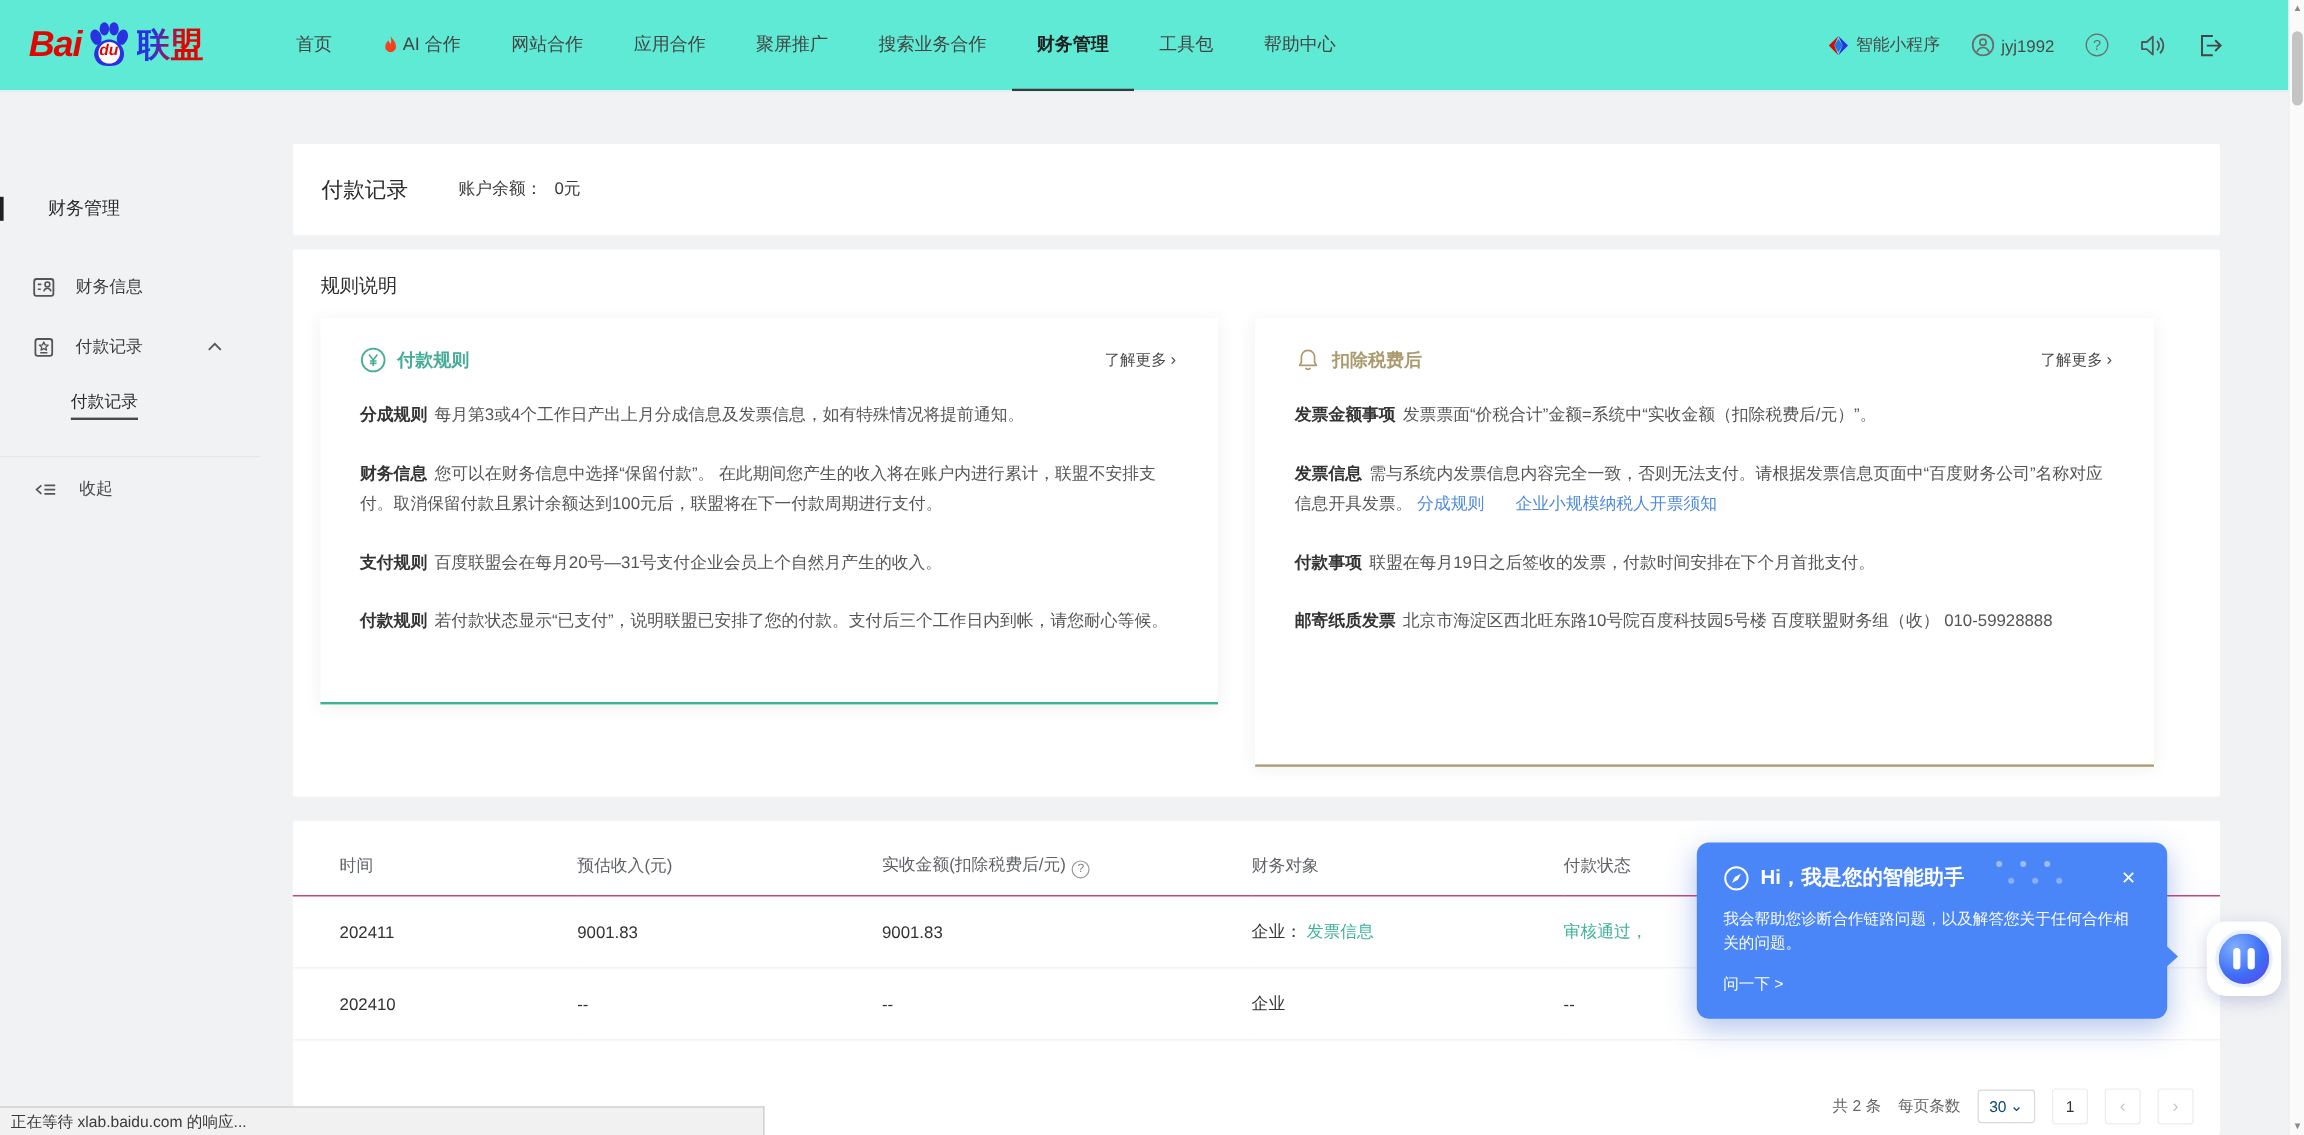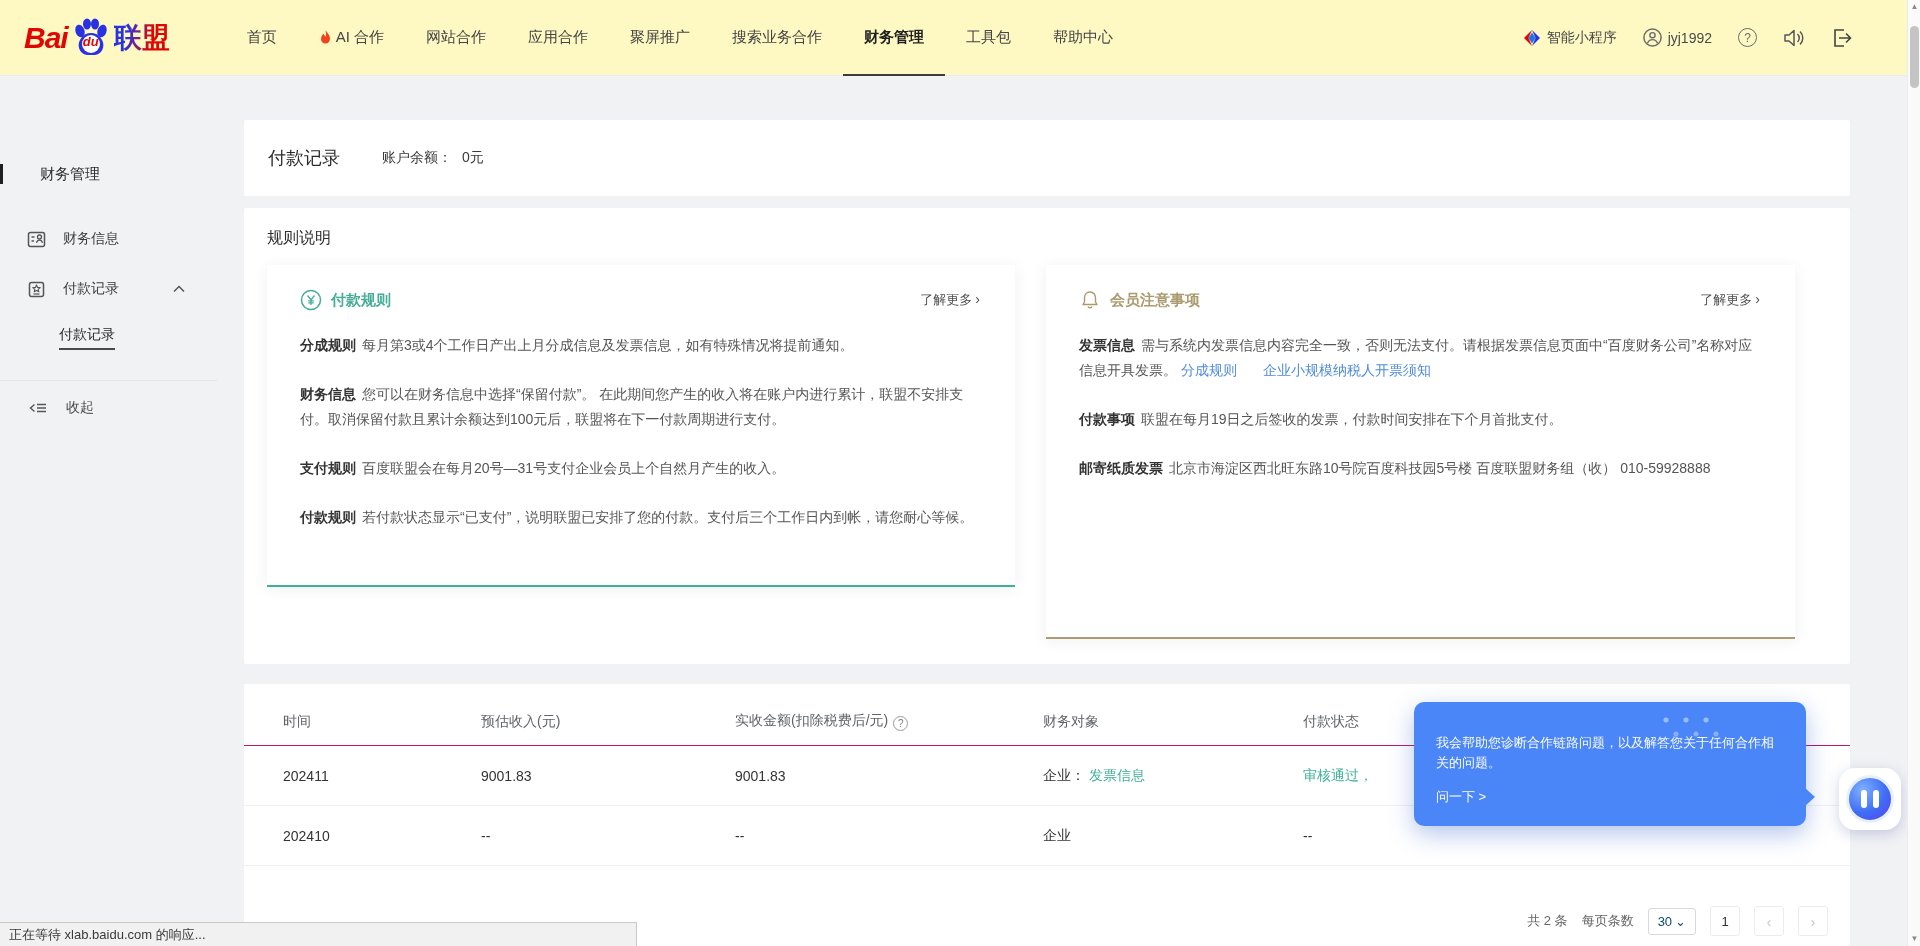--- a/index.html
+++ b/index.html
@@ -1,20 +1,20 @@
 <!DOCTYPE html>
 <html><head>
 <meta charset="utf-8">
 <style>
   * { margin:0; padding:0; box-sizing:border-box; }
   html,body { width:1920px; height:946px; overflow:hidden;
     font-family:"Liberation Sans","DejaVu Sans",sans-serif; background:#f1f2f4; color:#333; }
 
   
-  .navbar { position:relative; height:76px; background:#fef9c3; border-bottom:1px solid #e9ebee;
+  .navbar { position:relative; height:76px; background:#5eead4; border-bottom:1px solid #e9ebee;
     display:flex; align-items:center; padding:0 40px 0 24px; z-index:5; }
   .logo { display:flex; align-items:center; margin-right:56px; cursor:pointer; }
   .logo-bai { font-size:30px; font-weight:bold; color:#e10602; font-style:italic; letter-spacing:-1px; }
   .paw { position:relative; width:42px; height:42px; margin:0 2px; }
   .paw-du { position:absolute; left:50%; top:58%; transform:translate(-50%,-50%);
     font-size:13px; font-weight:bold; color:#e10602; font-style:italic; }
   .logo-union { font-size:28px; font-weight:bold;
     background:linear-gradient(100deg,#2932e1 25%,#e10602 65%);
     -webkit-background-clip:text; background-clip:text; color:transparent; }
   .nav-items { display:flex; height:76px; }
@@ -295,25 +295,26 @@
           <p class="rule-item"><span class="rl">支付规则</span><span>百度联盟会在每月20号—31号支付企业会员上个自然月产生的收入。</span></p>
           <p class="rule-item"><span class="rl">付款规则</span><span>若付款状态显示“已支付”，说明联盟已安排了您的付款。支付后三个工作日内到帐，请您耐心等候。</span></p>
         </div>
 
         <div class="rule-box gold">
           <div class="rule-head">
             <svg width="22" height="22" viewBox="0 0 22 22">
               <path d="M11 3 C7.5 3 5.5 5.8 5.5 9 L5.5 13 L4 15.5 L18 15.5 L16.5 13 L16.5 9 C16.5 5.8 14.5 3 11 3 Z" fill="none" stroke="#ab9a6e" stroke-width="1.4" stroke-linejoin="round"></path>
               <path d="M9 17.5 A2.2 2.2 0 0 0 13 17.5" fill="none" stroke="#ab9a6e" stroke-width="1.4"></path>
             </svg>
-            <span class="rtitle">会员注意事项</span>
+            <span class="rtitle">扣除税费后</span>
             <span class="more">
               <span>了解更多</span><span class="arr">›</span>
             </span>
           </div>
+          <p class="rule-item"><span class="rl">发票金额事项</span><span>发票票面“价税合计”金额=系统中“实收金额（扣除税费后/元）”。</span></p>
           <p class="rule-item">
             <span class="rl">发票信息</span><span>需与系统内发票信息内容完全一致，否则无法支付。请根据发票信息页面中“百度财务公司”名称对应信息开具发票。</span>
             <a>分成规则</a><a>企业小规模纳税人开票须知</a>
           </p>
           <p class="rule-item"><span class="rl">付款事项</span><span>联盟在每月19日之后签收的发票，付款时间安排在下个月首批支付。</span></p>
           <p class="rule-item"><span class="rl">邮寄纸质发票</span><span>北京市海淀区西北旺东路10号院百度科技园5号楼 百度联盟财务组（收） 010-59928888</span></p>
         </div>
       </div>
     </section>
 
@@ -368,20 +369,28 @@
           </span>
         <span class="pg-box nav">
             <span>›</span>
           </span>
       </div>
     </section>
   </main>
 </div>
 
 <div class="assistant">
+  <div class="as-head">
+    <svg width="22" height="22" viewBox="0 0 22 22">
+      <circle cx="11" cy="11" r="9.3" fill="none" stroke="#fff" stroke-width="1.6"></circle>
+      <path d="M14.8 7.2 L12.2 12.2 L7.2 14.8 L9.8 9.8 Z" fill="#fff"></path>
+    </svg>
+    <span class="as-title">Hi，我是您的智能助手</span>
+    <span class="as-close">✕</span>
+  </div>
   <div class="as-body">我会帮助您诊断合作链路问题，以及解答您关于任何合作相关的问题。</div>
   <span class="as-cta">问一下 &gt;</span>
 </div>
 
 <div class="robot">
   <div class="robot-face">
     <span class="robot-eye"></span>
       <span class="robot-eye"></span>
   </div>
 </div>

